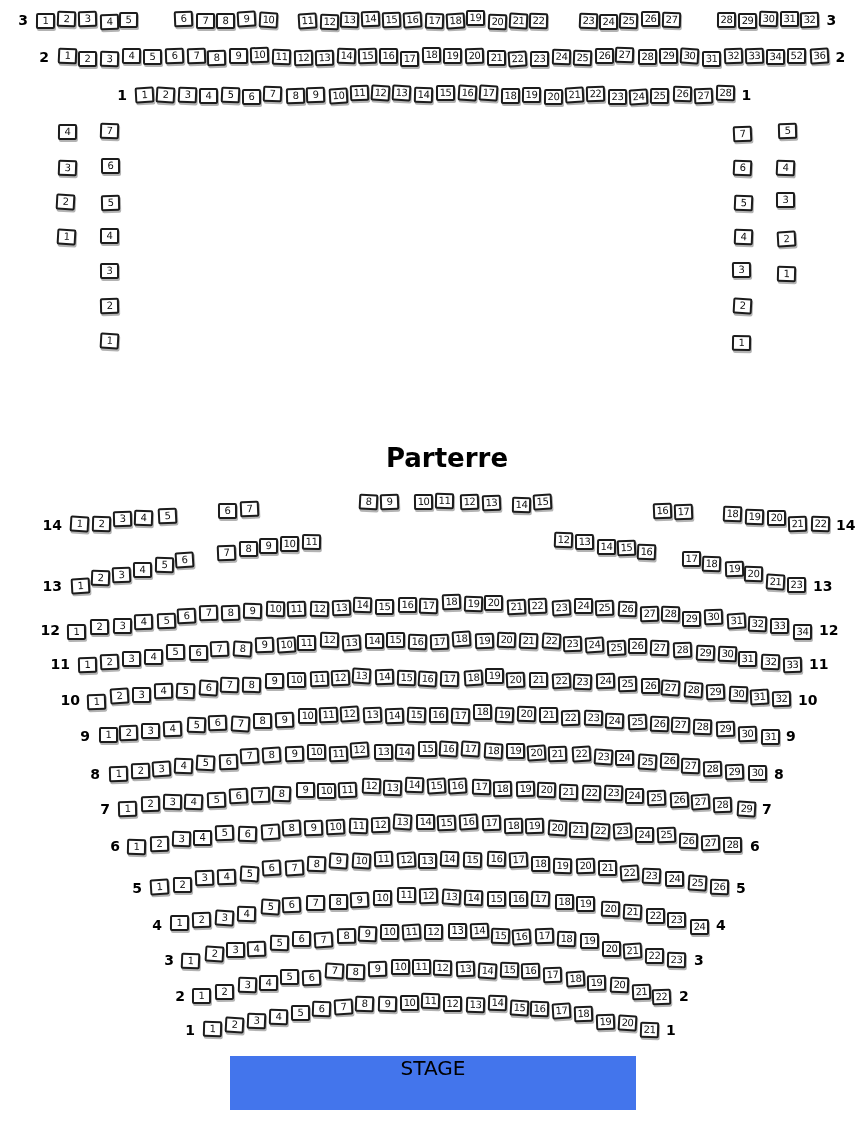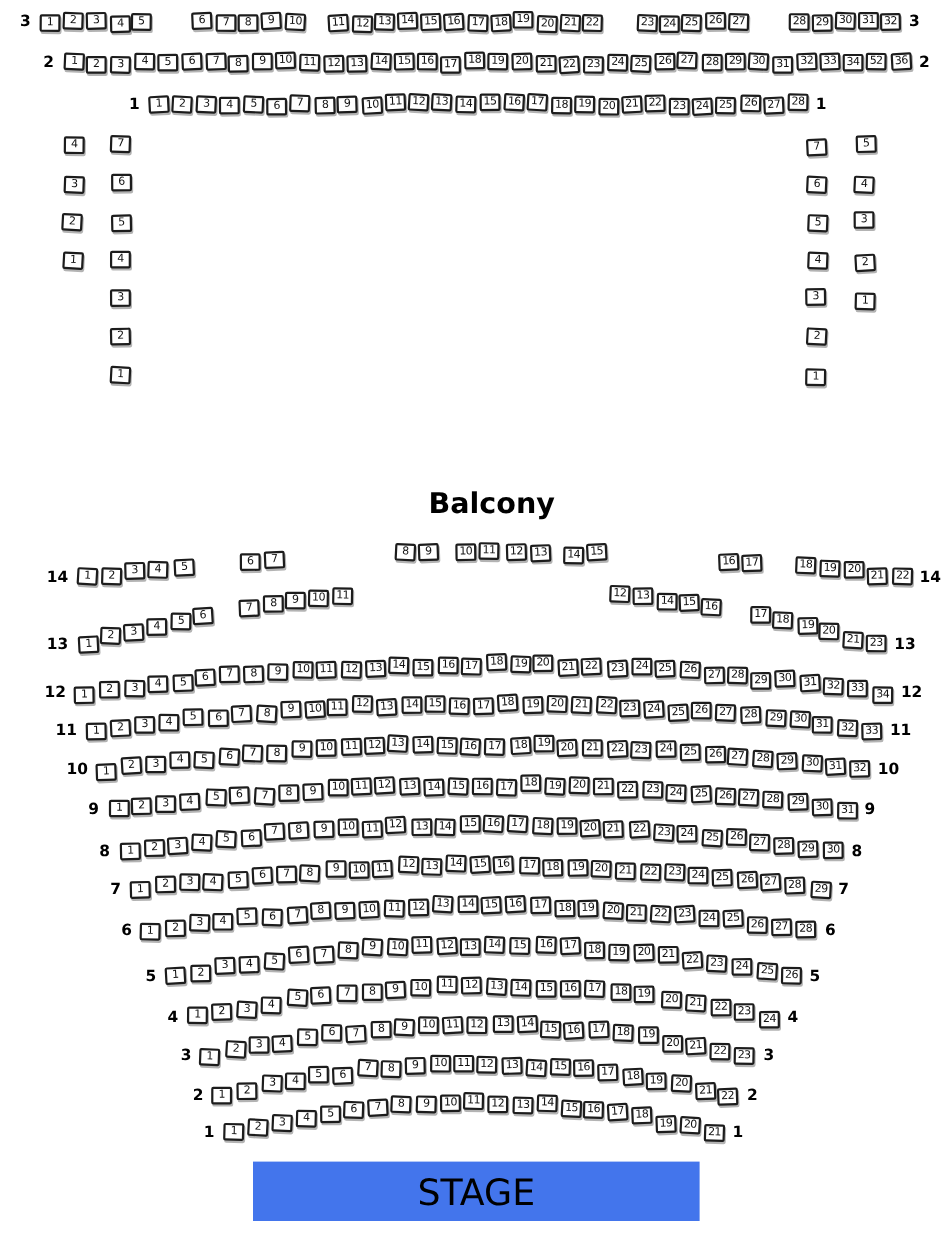--- a/index.html
+++ b/index.html
@@ -10,28 +10,28 @@
         display:flex;align-items:center;justify-content:center;
         font-size:10px;line-height:10px;letter-spacing:-0.5px;color:#111;
         box-shadow:1px 2px 0 rgba(55,55,55,.38);}
   .rowlabel{position:absolute;font-weight:bold;font-size:14px;color:#000;
             height:16px;line-height:16px;white-space:nowrap;}
   .rowlabel.left{text-align:right;width:34px;}
   .title{position:absolute;font-weight:bold;color:#000;text-align:center;width:300px;}
   .balcony-title{left:293px;top:121px;font-size:29px;}
   .parterre-title{left:297px;top:443px;font-size:26px;}
   .stage{position:absolute;left:230px;top:1056px;width:406px;height:54px;
-         display:flex;align-items:center;justify-content:center;
-         font-size:33px;color:#000;}
+         display:flex;align-items:flex-start;justify-content:center;
+         font-size:20px;color:#000;}
 </style>
 </head>
 <body>
 
 <div class="scene">
-  <div class="title parterre-title">Balcony</div>
+  <div class="title parterre-title">Parterre</div>
   <div id="seats-root">
       <div class="seat" style="left: 36.4021px; top: 12.9082px; transform: rotate(0.483609deg);">1</div>
       <div class="seat" style="left: 56.8128px; top: 10.5723px; transform: rotate(1.95692deg);">2</div>
       <div class="seat" style="left: 77.5233px; top: 11.3379px; transform: rotate(-1.33157deg);">3</div>
       <div class="seat" style="left: 99.8901px; top: 13.894px; transform: rotate(-1.25756deg);">4</div>
       <div class="seat" style="left: 119.473px; top: 12.4491px; transform: rotate(0.700164deg);">5</div>
       <div class="seat" style="left: 173.859px; top: 10.8669px; transform: rotate(-2.44378deg);">6</div>
       <div class="seat" style="left: 196.256px; top: 12.6609px; transform: rotate(0.233221deg);">7</div>
       <div class="seat" style="left: 215.773px; top: 13.0906px; transform: rotate(-0.237953deg);">8</div>
       <div class="seat" style="left: 236.905px; top: 11.1409px; transform: rotate(-3.09012deg);">9</div>

